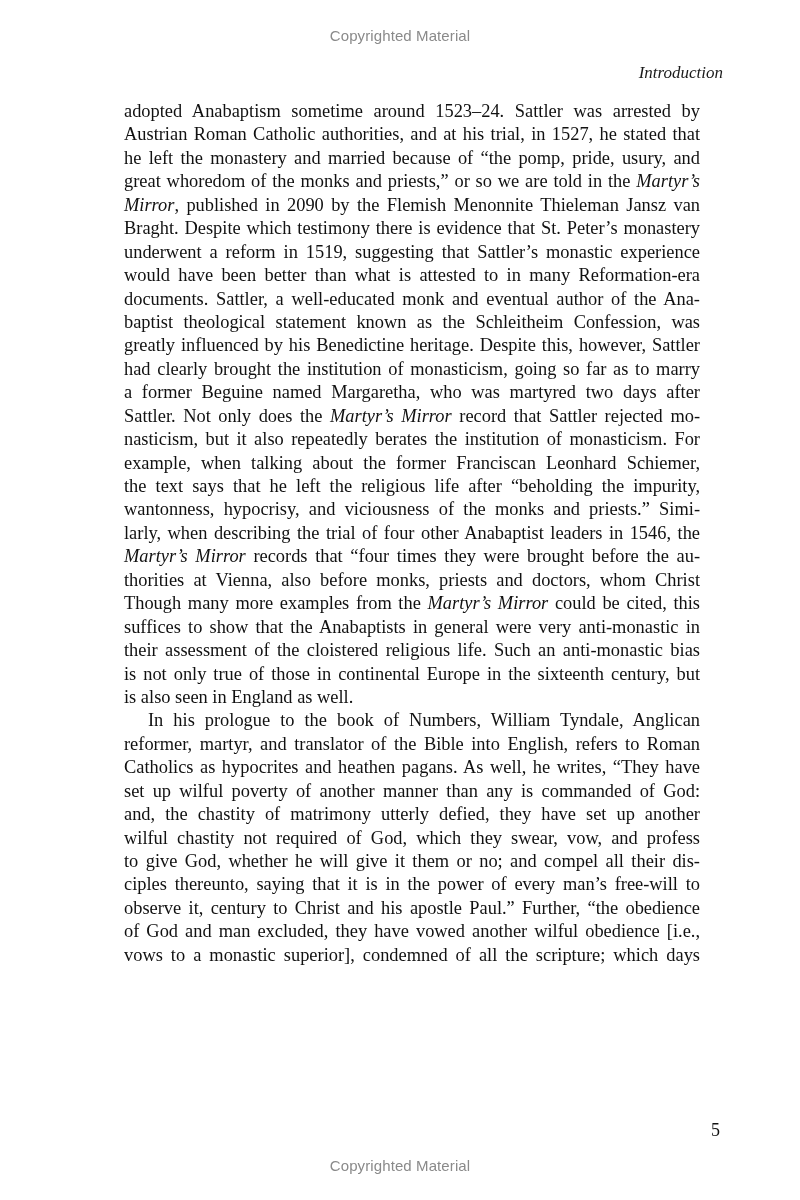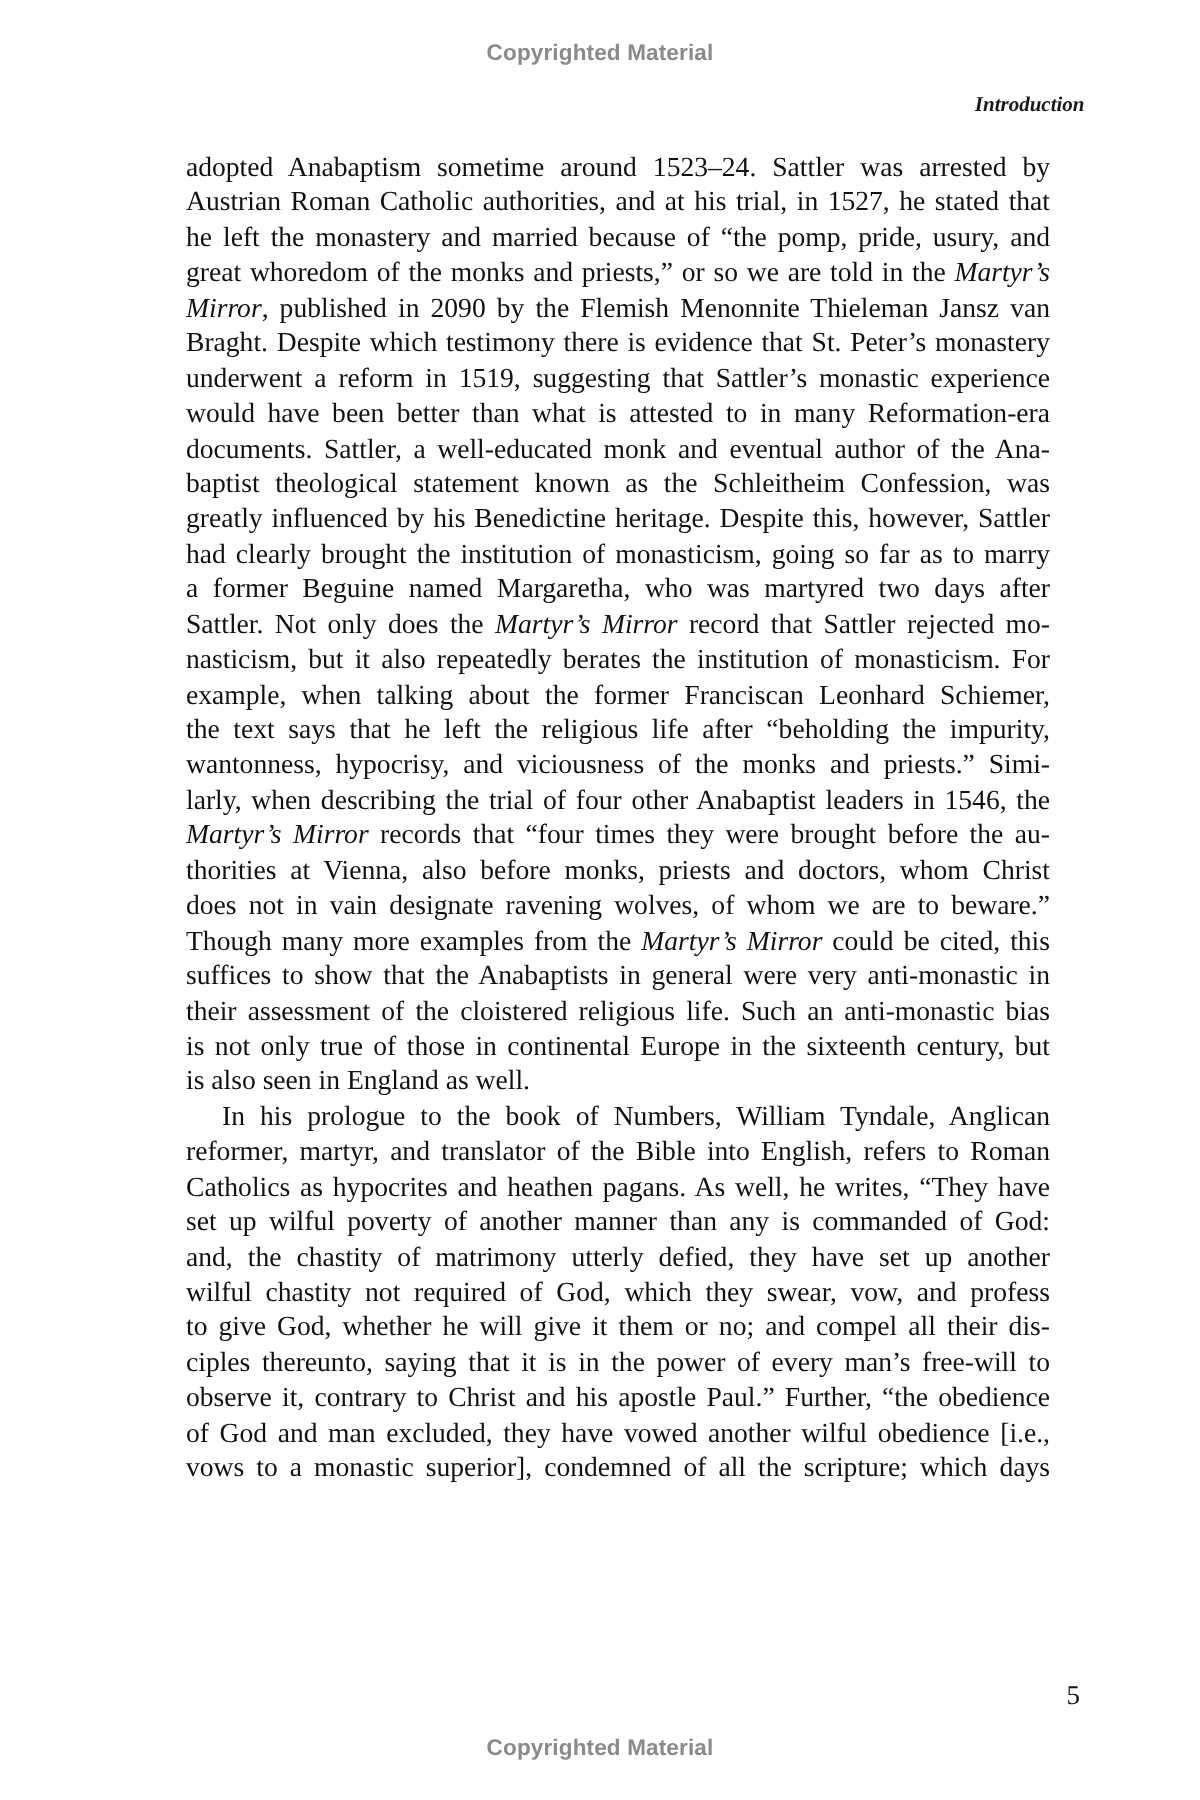--- a/index.html
+++ b/index.html
@@ -12,36 +12,35 @@
       height: 1200px;
       position: relative;
       overflow: hidden;
     }
     .watermark {
       position: absolute;
       left: 0;
       width: 800px;
       text-align: center;
       font-family: "Liberation Sans", sans-serif;
-      font-weight: bold;
+      font-weight: normal;
       font-size: 15px;
       color: #8a8a8a;
       letter-spacing: 0.1px;
     }
     .watermark.top { top: 27px; }
     .watermark.bottom { top: 1157px; }
     .running-head {
       position: absolute;
       top: 63px;
       right: 77px;
       font-family: "Liberation Serif", serif;
       font-style: italic;
-      font-size: 14px;
+      font-size: 17px;
       color: #1a1a1a;
-      font-weight: bold;
     }
     .text-block {
       position: absolute;
       left: 124px;
       top: 100px;
       width: 576px;
       font-family: Liberation Serif, serif;
       font-size: 18.4px;
       color: #111111;
     }
@@ -91,37 +90,36 @@
       <div class="line"><span>had clearly brought the institution of monasticism, going so far as to marry</span></div>
       <div class="line"><span>a former Beguine named Margaretha, who was martyred two days after</span></div>
       <div class="line"><span>Sattler. Not only does the </span><i>Martyr’s Mirror</i><span> record that Sattler rejected mo-</span></div>
       <div class="line"><span>nasticism, but it also repeatedly berates the institution of monasticism. For</span></div>
       <div class="line"><span>example, when talking about the former Franciscan Leonhard Schiemer,</span></div>
       <div class="line"><span>the text says that he left the religious life after “beholding the impurity,</span></div>
       <div class="line"><span>wantonness, hypocrisy, and viciousness of the monks and priests.” Simi-</span></div>
       <div class="line"><span>larly, when describing the trial of four other Anabaptist leaders in 1546, the</span></div>
       <div class="line"><i>Martyr’s Mirror</i><span> records that “four times they were brought before the au-</span></div>
       <div class="line"><span>thorities at Vienna, also before monks, priests and doctors, whom Christ</span></div>
-      <div class="line"><span>does not in vain designate ravening wolves, of whom we are to beware.”</span></div>
       <div class="line"><span>Though many more examples from the </span><i>Martyr’s Mirror</i><span> could be cited, this</span></div>
       <div class="line"><span>suffices to show that the Anabaptists in general were very anti-monastic in</span></div>
       <div class="line"><span>their assessment of the cloistered religious life. Such an anti-monastic bias</span></div>
       <div class="line"><span>is not only true of those in continental Europe in the sixteenth century, but</span></div>
       <div class="line last"><span>is also seen in England as well.</span></div>
     </div>
     <div>
       <div class="line indent"><span>In his prologue to the book of Numbers, William Tyndale, Anglican</span></div>
       <div class="line"><span>reformer, martyr, and translator of the Bible into English, refers to Roman</span></div>
       <div class="line"><span>Catholics as hypocrites and heathen pagans. As well, he writes, “They have</span></div>
       <div class="line"><span>set up wilful poverty of another manner than any is commanded of God:</span></div>
       <div class="line"><span>and, the chastity of matrimony utterly defied, they have set up another</span></div>
       <div class="line"><span>wilful chastity not required of God, which they swear, vow, and profess</span></div>
       <div class="line"><span>to give God, whether he will give it them or no; and compel all their dis-</span></div>
       <div class="line"><span>ciples thereunto, saying that it is in the power of every man’s free-will to</span></div>
-      <div class="line"><span>observe it, contrary to Christ and his apostle Paul.” Further, “the obedience</span></div>
+      <div class="line"><span>observe it, century to Christ and his apostle Paul.” Further, “the obedience</span></div>
       <div class="line"><span>of God and man excluded, they have vowed another wilful obedience [i.e.,</span></div>
       <div class="line"><span>vows to a monastic superior], condemned of all the scripture; which days</span></div>
     </div>
   </div>
 
 <div class="folio">5</div>
 
 <div class="watermark bottom">Copyrighted Material</div>
 
 </body></html>

